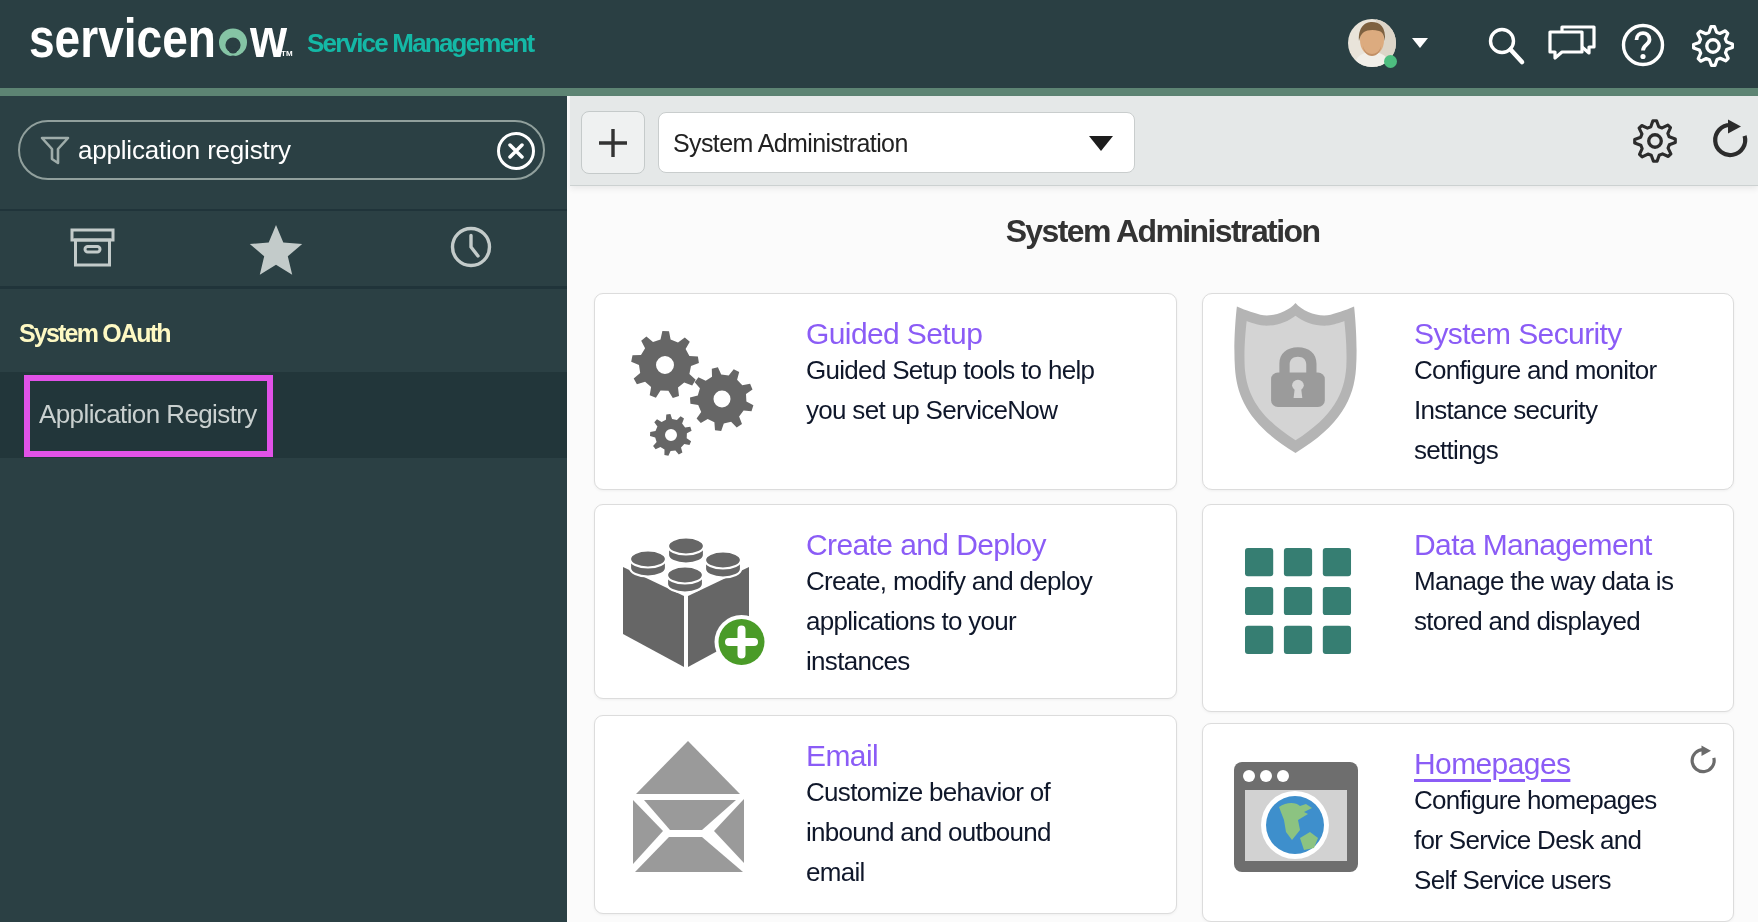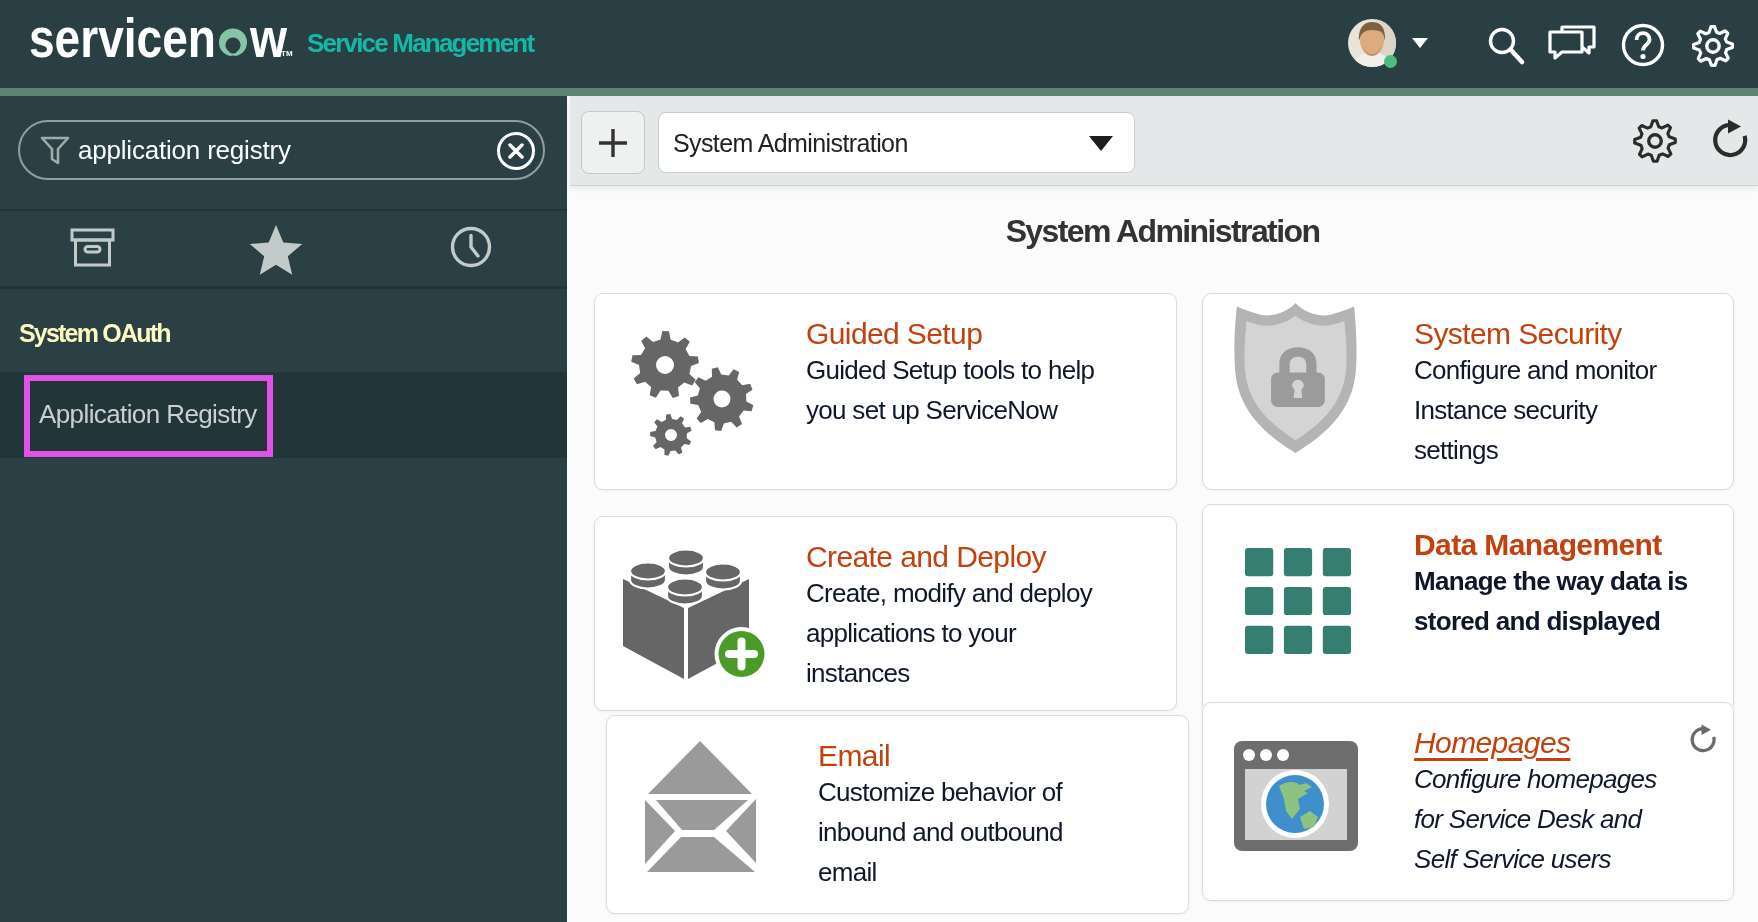--- a/index.html
+++ b/index.html
@@ -8,21 +8,21 @@
   .abs { position:absolute; }
   #header { position:absolute; left:0; top:0; width:1758px; height:88px; background:#2a3f43; }
   #greenbar { position:absolute; left:0; top:88px; width:1758px; height:8px; background:#5d8473; }
   #sidebar { position:absolute; left:0; top:96px; width:567px; height:826px; background:#2b4044; }
   #content { position:absolute; left:567px; top:96px; width:1191px; height:826px; background:#fbfbfb; }
   #toolbar { position:absolute; left:3px; top:0; width:1188px; height:90px; background:#e5e8e8;
     border-bottom:1px solid #ccd1d1; box-shadow:0 3px 6px rgba(0,0,0,0.07); }
   .card { position:absolute; background:#fff; border:1px solid #dcdcdc; border-radius:9px;
     box-shadow:0 1px 3px rgba(0,0,0,0.05); }
   .ctitle { position:absolute; left:211px; top:21px; font-size:30px;
-    color:#c2410c; letter-spacing:-0.6px; line-height:38px; }
+    color:#8b5cf6; letter-spacing:-0.6px; line-height:38px; }
   .cdesc { position:absolute; left:211px; top:56px; font-size:26px; color:#0f172a;
     letter-spacing:-0.7px; line-height:40px; }
 </style>
 </head>
 <body>
 <div id="header">
 
   <svg class="abs" id="logo" style="left:0; top:0;" width="320" height="70" viewBox="0 0 320 70">
     <text x="29" y="57" textLength="187" lengthAdjust="spacingAndGlyphs" font-family="Liberation Sans, sans-serif" font-size="55" font-weight="bold" fill="#fff">servicen</text>
     <circle cx="233" cy="42.4" r="14" fill="#85c4a5"></circle>
@@ -156,21 +156,21 @@
         <path d="M47.5,78 V67 C47.5,56 55,49 66.5,49 C78,49 85.5,56 85.5,67 V78 H75 V68 C75,62.5 71.5,59.5 66.5,59.5 C61.5,59.5 58,62.5 58,68 V78 Z"></path>
       </g>
       <g fill="#d4d4d4">
         <circle cx="66.5" cy="91" r="6"></circle>
           <path d="M63.5,92 h6 l1.5,13 h-9 Z"></path>
       </g>
     </svg>
     <div class="ctitle">System Security</div>
     <div class="cdesc">Configure and monitor<br>Instance security<br>settings</div>
   </div>
-  <div class="card" id="c3" style="left:27px; top:420px; width:583px; height:195px;">
+  <div class="card" id="c3" style="left:27px; top:408px; width:583px; height:195px;">
     <svg class="abs" style="left:27px; top:28px;" width="152" height="142" viewBox="0 0 152 142">
       <g fill="#666">
         <path d="M1,34 L62,63 L62,134 L1,101 Z"></path>
         <path d="M127,34 L66,63 L66,134 L127,101 Z"></path>
         <g>
           <path d="M8,27 a18,8.5 0 0 1 36,0 v8 a18,8.5 0 0 1 -36,0 Z" stroke="#fff" stroke-width="2.2"></path>
           <ellipse cx="26" cy="26" rx="18" ry="8.5" stroke="#fff" stroke-width="2.2"></ellipse>
           <path d="M46,14 a18,8.5 0 0 1 36,0 v8 a18,8.5 0 0 1 -36,0 Z" stroke="#fff" stroke-width="2.2"></path>
           <ellipse cx="64" cy="13" rx="18" ry="8.5" stroke="#fff" stroke-width="2.2"></ellipse>
           <path d="M83,28 a18,8.5 0 0 1 36,0 v8 a18,8.5 0 0 1 -36,0 Z" stroke="#fff" stroke-width="2.2"></path>
@@ -179,51 +179,51 @@
           <ellipse cx="63" cy="42" rx="18" ry="8.5" stroke="#fff" stroke-width="2.2"></ellipse>
         </g>
       </g>
       <circle cx="119.5" cy="109" r="27" fill="#fff"></circle>
       <circle cx="119.5" cy="109" r="23" fill="#4a9b28"></circle>
       <path d="M119.5,96.5 V121.5 M107,109 H132" stroke="#fff" stroke-width="8" stroke-linecap="round"></path>
     </svg>
     <div class="ctitle">Create and Deploy</div>
     <div class="cdesc">Create, modify and deploy<br>applications to your<br>instances</div>
   </div>
-  <div class="card" id="c4" style="left:635px; top:408px; width:532px; height:208px;font-weight:bold;">
+  <div class="card" id="c4" style="left:635px; top:408px; width:532px; height:208px;">
     <svg class="abs" style="left:42px; top:43px;" width="107" height="107" viewBox="0 0 110 110">
       <g fill="#367e72">
         <rect x="0" y="0" width="29" height="29" rx="3"></rect>
           <rect x="40" y="0" width="29" height="29" rx="3"></rect>
           <rect x="80" y="0" width="29" height="29" rx="3"></rect>
         <rect x="0" y="40" width="29" height="29" rx="3"></rect>
           <rect x="40" y="40" width="29" height="29" rx="3"></rect>
           <rect x="80" y="40" width="29" height="29" rx="3"></rect>
         <rect x="0" y="80" width="29" height="29" rx="3"></rect>
           <rect x="40" y="80" width="29" height="29" rx="3"></rect>
           <rect x="80" y="80" width="29" height="29" rx="3"></rect>
       </g>
     </svg>
     <div class="ctitle">Data Management</div>
     <div class="cdesc">Manage the way data is<br>stored and displayed</div>
   </div>
-  <div class="card" id="c5" style="left:27px; top:619px; width:583px; height:199px;margin-left:12px;">
+  <div class="card" id="c5" style="left:27px; top:619px; width:583px; height:199px;">
     <svg class="abs" style="left:36px; top:25px;" width="116" height="133" viewBox="0 0 116 133">
       <g fill="#9a9a9a">
         <path d="M57,0 L109,53 H5 Z"></path>
         <path d="M2,59 L32,90 L2,123 Z"></path>
         <path d="M113,58 L83,90 L113,122 Z"></path>
         <path d="M13,59 H105 L71,89 H39 Z"></path>
         <path d="M4,131 L38,96 H71 L112,131 Z"></path>
       </g>
     </svg>
     <div class="ctitle">Email</div>
     <div class="cdesc">Customize behavior of<br>inbound and outbound<br>email</div>
   </div>
-  <div class="card" id="c6" style="left:635px; top:606px; width:532px; height:199px;font-style:italic;">
+  <div class="card" id="c6" style="left:635px; top:627px; width:532px; height:199px;">
     <svg class="abs" style="left:31px; top:38px;" width="124" height="110" viewBox="0 0 124 110">
       <rect x="0" y="0" width="124" height="110" rx="8" fill="#6e6e6e"></rect>
       <rect x="11" y="28" width="102" height="71" fill="#d2d2d2"></rect>
       <circle cx="15" cy="14" r="6" fill="#fff"></circle>
         <circle cx="32" cy="14" r="6" fill="#fff"></circle>
         <circle cx="49" cy="14" r="6" fill="#fff"></circle>
       <circle cx="61" cy="63" r="34" fill="#fff"></circle>
       <circle cx="61" cy="63" r="29" fill="#3e8fcc"></circle>
       <path fill="#8cc381" d="M45,45 C52,40 62,40 66,44 L72,42 L78,46 L70,50 L74,52 L64,58 L66,68 L58,78 L52,70 L50,58 Z"></path>
       <path fill="#8cc381" d="M66,76 L76,70 L84,76 L80,86 L70,88 Z"></path>

